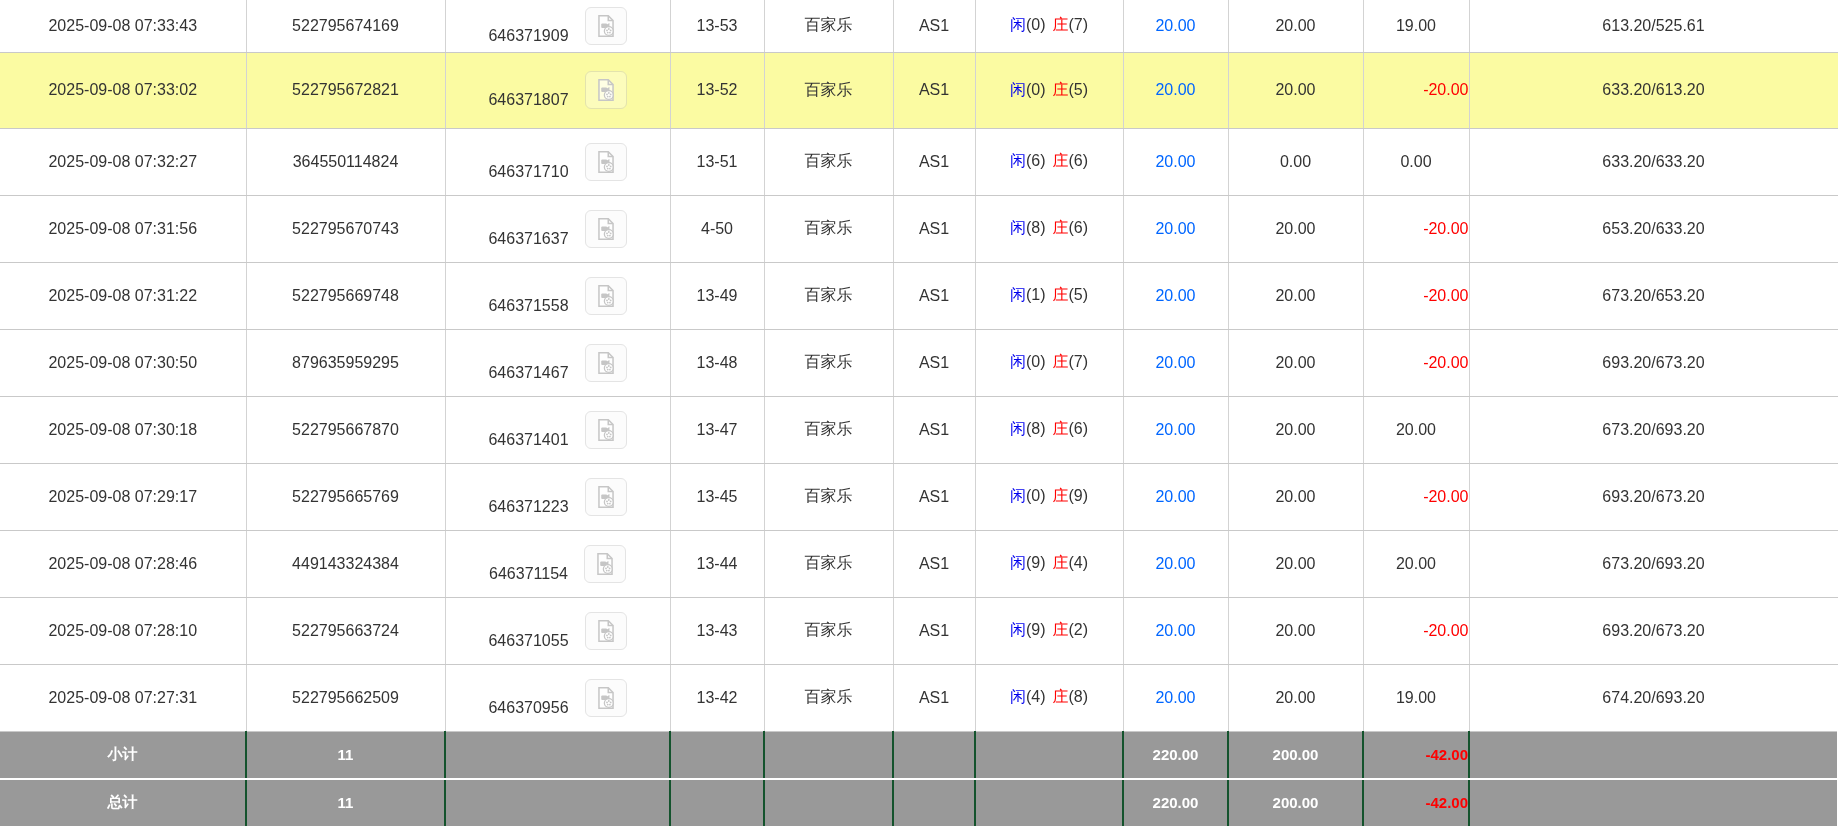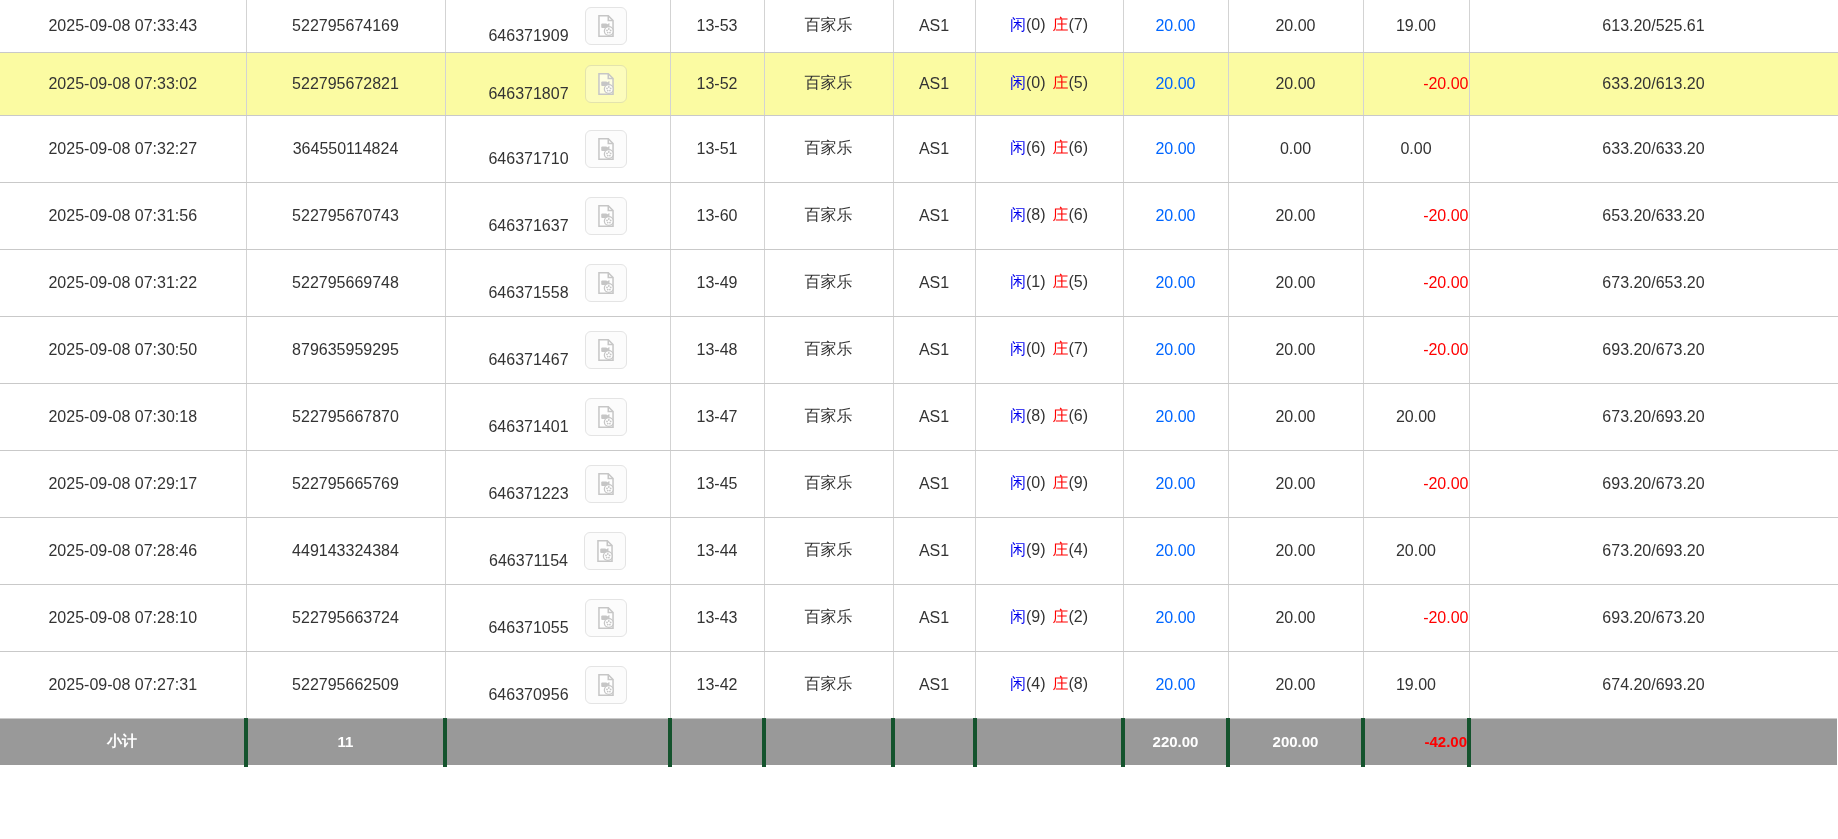--- a/index.html
+++ b/index.html
@@ -7,26 +7,26 @@
 
   table{border-collapse:collapse;table-layout:fixed;width:1838px;padding-left:40px;}
   td{
     text-align:center;vertical-align:middle;font-size:16px;padding:0;
     border-right:1px solid #d3d3d3;border-bottom:1px solid #c9c9c9;
     overflow:hidden;white-space:nowrap;color:#333;background:#fff;
   }
   tr.data-row{height:67px;}
   tr.first-row{height:52px;}
   tr.first-row td{border-top:none;}
-  tr.highlight{height:63px;}
+  tr.highlight{height:76px;}
   tr.highlight td{background:var(--highlight-yellow,#fbfba2);}
 
   tr.summary-row td{
     background:var(--summary-gray,#999999);color:#fff;font-weight:bold;font-size:15px;
-    border-right:4px solid #14532d;border-bottom:2px solid #fff;height:46px;
+    border-right:2px solid #14532d;border-bottom:2px solid #fff;height:46px;
   }
   tr.summary-row td:last-child{border-right:2px solid #fff;}
 
   td.blue{color:var(--link-blue,#0066ff);}
   td.neg, tr.summary-row td.neg{color:var(--negative-red,#ff0000);text-align:right;}
   .player{color:var(--player-blue,#0000ee);}
   .banker{color:var(--banker-red,#ff0000);}
   .score{color:#333;}
   .result-gap{display:inline-block;width:7px;}
 
@@ -167,21 +167,21 @@
             <circle cx="14.6" cy="16.6" r="4.1" fill="rgba(255,255,255,0.8)" stroke="#c6c6c6" stroke-width="1.2"></circle>
             <circle cx="14.6" cy="14.8" r="0.85" fill="#c6c6c6"></circle>
             <circle cx="12.9" cy="16.1" r="0.85" fill="#c6c6c6"></circle>
             <circle cx="16.3" cy="16.1" r="0.85" fill="#c6c6c6"></circle>
             <circle cx="13.6" cy="18.1" r="0.85" fill="#c6c6c6"></circle>
             <circle cx="15.6" cy="18.1" r="0.85" fill="#c6c6c6"></circle>
           </svg>
         </button>
       </div>
     </td>
-    <td>13-60</td>
+    <td>4-50</td>
     <td>百家乐</td>
     <td>AS1</td>
     <td><span class="player">闲</span><span class="score">(8)</span><span class="result-gap"></span><span class="banker">庄</span><span class="score">(6)</span></td>
     <td class="blue">20.00</td>
     <td>20.00</td>
     <td class="neg">-20.00</td>
     <td>653.20/633.20</td>
   </tr>
 
   <tr class="data-row">
@@ -415,14 +415,27 @@
     <td></td>
     <td></td>
     <td></td>
     <td></td>
     <td>220.00</td>
     <td>200.00</td>
     <td class="neg">-42.00</td>
     <td></td>
   </tr>
 
+  <tr class="summary-row">
+    <td>总计</td>
+    <td>11</td>
+    <td></td>
+    <td></td>
+    <td></td>
+    <td></td>
+    <td></td>
+    <td>220.00</td>
+    <td>200.00</td>
+    <td class="neg">-42.00</td>
+    <td></td>
+  </tr>
 </tbody>
 </table>
 
 </body></html>

